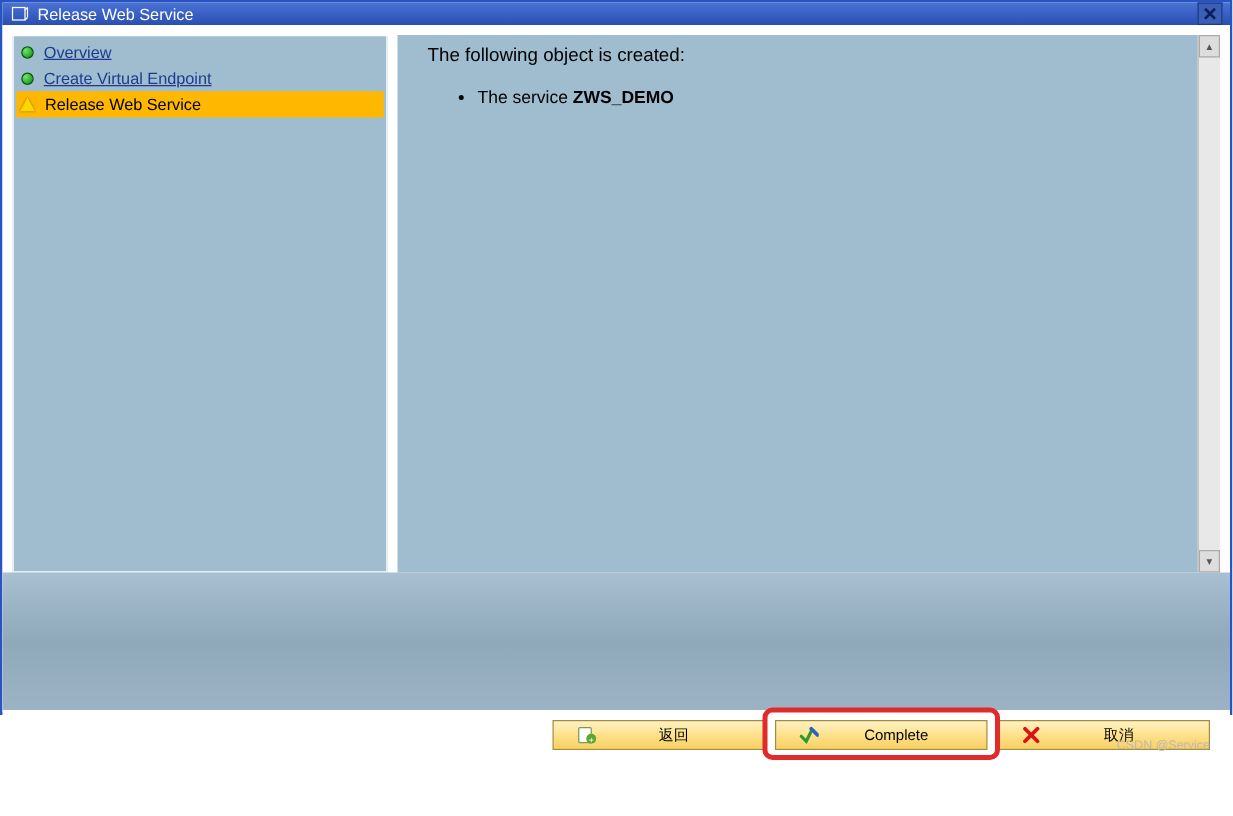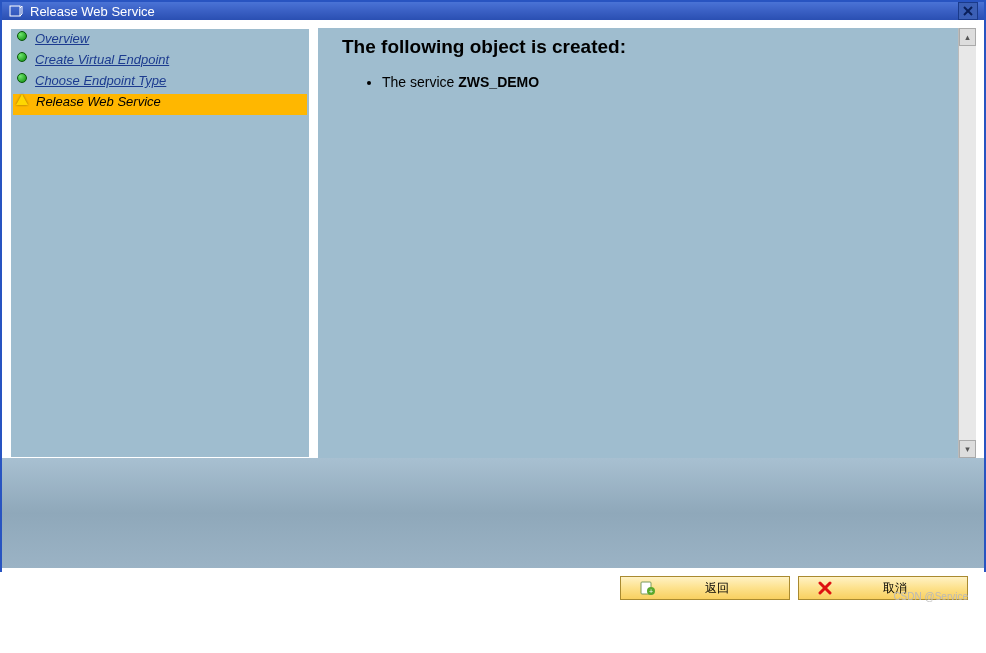--- a/index.html
+++ b/index.html
@@ -64,25 +64,24 @@
     .sidebar {
       width: 300px;
       height: 430px;
       background: #9fbdcf;
       border: 1px solid #fff;
       padding: 2px;
     }
     .sidebar-item {
       height: 21px;
       display: flex;
-      align-items: flex-start;
+      align-items: center;
       padding: 0 4px;
       gap: 8px;
       cursor: pointer;
-      font-style: italic;
     }
     .sidebar-item.current {
       background: #ffb700;
     }
     .sidebar-item a {
       color: #1c3b8f;
       text-decoration: underline;
       font-size: 13px;
     }
     .sidebar-item.current .step-label {
@@ -109,23 +108,22 @@
       margin-left: -1px;
     }
     .detail-panel {
       flex: 1;
       background: #9fbdcf;
       position: relative;
       padding: 8px 24px;
       color: #000;
     }
     .heading {
-      font-size: 19px;
+      font-size: 15px;
       margin-bottom: 16px;
-      font-weight: bold;
     }
     .detail-panel ul {
       margin-left: 40px;
       font-size: 14px;
       margin-top: 12px;
     }
     .detail-panel li {
       margin-bottom: 4px;
     }
     .scrollbar {
@@ -233,24 +231,20 @@
 
       <div class="sidebar">
         <div class="sidebar-item">
           <span class="led-green"></span>
           <a href="#">Overview</a>
         </div>
         <div class="sidebar-item">
           <span class="led-green"></span>
           <a href="#">Create Virtual Endpoint</a>
         </div>
-        <div class="sidebar-item">
-          <span class="led-green"></span>
-          <a href="#">Choose Endpoint Type</a>
-        </div>
         <div class="sidebar-item current">
           <span class="led-yellow"></span>
           <span class="step-label">Release Web Service</span>
         </div>
       </div>
 
       <div class="detail-panel">
         <div class="heading">The following object is created:</div>
         <ul>
           <li>
@@ -279,20 +273,32 @@
         <span class="btn-icon">
           <svg width="16" height="16" viewBox="0 0 16 16">
             <rect x="2" y="2" width="10" height="12" rx="1" fill="#fff" stroke="#7a9a5a" stroke-width="1"></rect>
             <circle cx="12" cy="11" r="4" fill="#5aa82e"></circle>
             <text x="12" y="14" font-size="7" text-anchor="middle" fill="#fff">+</text>
           </svg>
         </span>
         <span class="btn-label">返回</span>
       </button>
 
+      <div style="position:relative;">
+        <div class="highlight-ring" style="left:-10px; top:-10px;"></div>
+        <button class="sap-button">
+          <span class="btn-icon">
+            <svg width="16" height="16" viewBox="0 0 16 16">
+              <path d="M2 9 L6 13 L10 5" fill="none" stroke="#2d9a2d" stroke-width="2.5" stroke-linecap="round"></path>
+              <path d="M10 3 L15 8" stroke="#2a60c4" stroke-width="3" stroke-linecap="round"></path>
+            </svg>
+          </span>
+          <span class="btn-label">Complete</span>
+        </button>
+      </div>
 
       <button class="sap-button">
         <span class="btn-icon">
           <svg width="14" height="14" viewBox="0 0 14 14">
             <line x1="2" y1="2" x2="12" y2="12" stroke="#d11" stroke-width="3" stroke-linecap="round"></line>
             <line x1="12" y1="2" x2="2" y2="12" stroke="#d11" stroke-width="3" stroke-linecap="round"></line>
           </svg>
         </span>
         <span class="btn-label">取消</span>
       </button>

